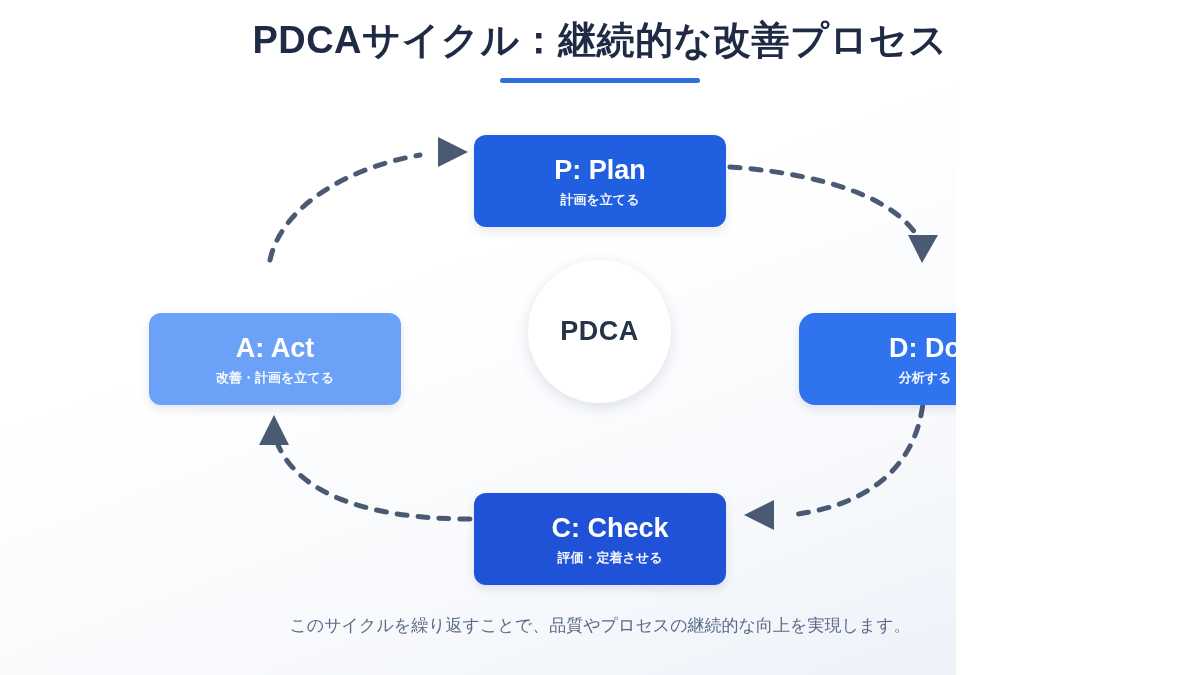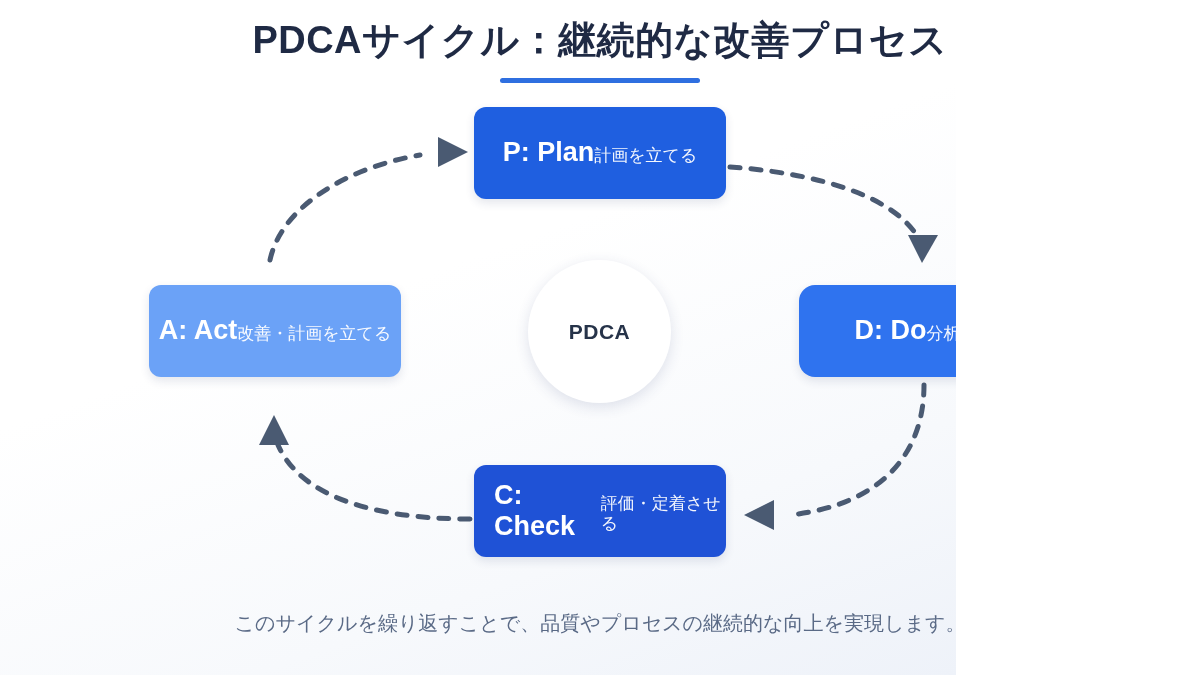--- a/index.html
+++ b/index.html
@@ -59,34 +59,36 @@
     width: 1200px;
     height: 500px;
   }
 
   
   .node {
     position: absolute;
     border-radius: 12px;
     box-shadow: 0 4px 10px rgba(30, 50, 100, 0.12);
     display: flex;
+    flex-direction: column;
     align-items: center;
     justify-content: center;
     color: #ffffff;
     box-sizing: border-box;
+    margin-top: 28px;
   }
   .node .node-title {
     font-size: 27px;
     font-weight: bold;
     line-height: 1.15;
   }
   .node .node-sub {
     margin-top: 6px;
-    font-size: 17px;
-    font-weight: normal;
+    font-size: 13px;
+    font-weight: bold;
     color: rgba(255,255,255,0.95);
     line-height: 1.2;
   }
 
   #node-plan {
     left: 474px;
     top: 12px;
     width: 252px;
     height: 92px;
     background: #1f5fe0;
@@ -124,34 +126,34 @@
     width: 143px;
     height: 143px;
     border-radius: 50%;
     background: #ffffff;
     box-shadow: 0 4px 14px rgba(40, 60, 110, 0.14);
     display: flex;
     align-items: center;
     justify-content: center;
   }
   .center-circle .center-label {
-    font-size: 21px;
+    font-size: 27px;
     font-weight: bold;
     color: #263349;
     letter-spacing: 0.5px;
   }
 
   
   .footer {
     position: absolute;
     left: 0;
     bottom: 38px;
     width: 1200px;
     text-align: center;
-    font-size: 20px;
+    font-size: 17px;
     color: #5a6a86;
   }
 </style>
 </head>
 <body>
 
 <div class="slide">
 
   <div class="title-wrap">
     <div class="title">PDCAサイクル：継続的な改善プロセス</div>

